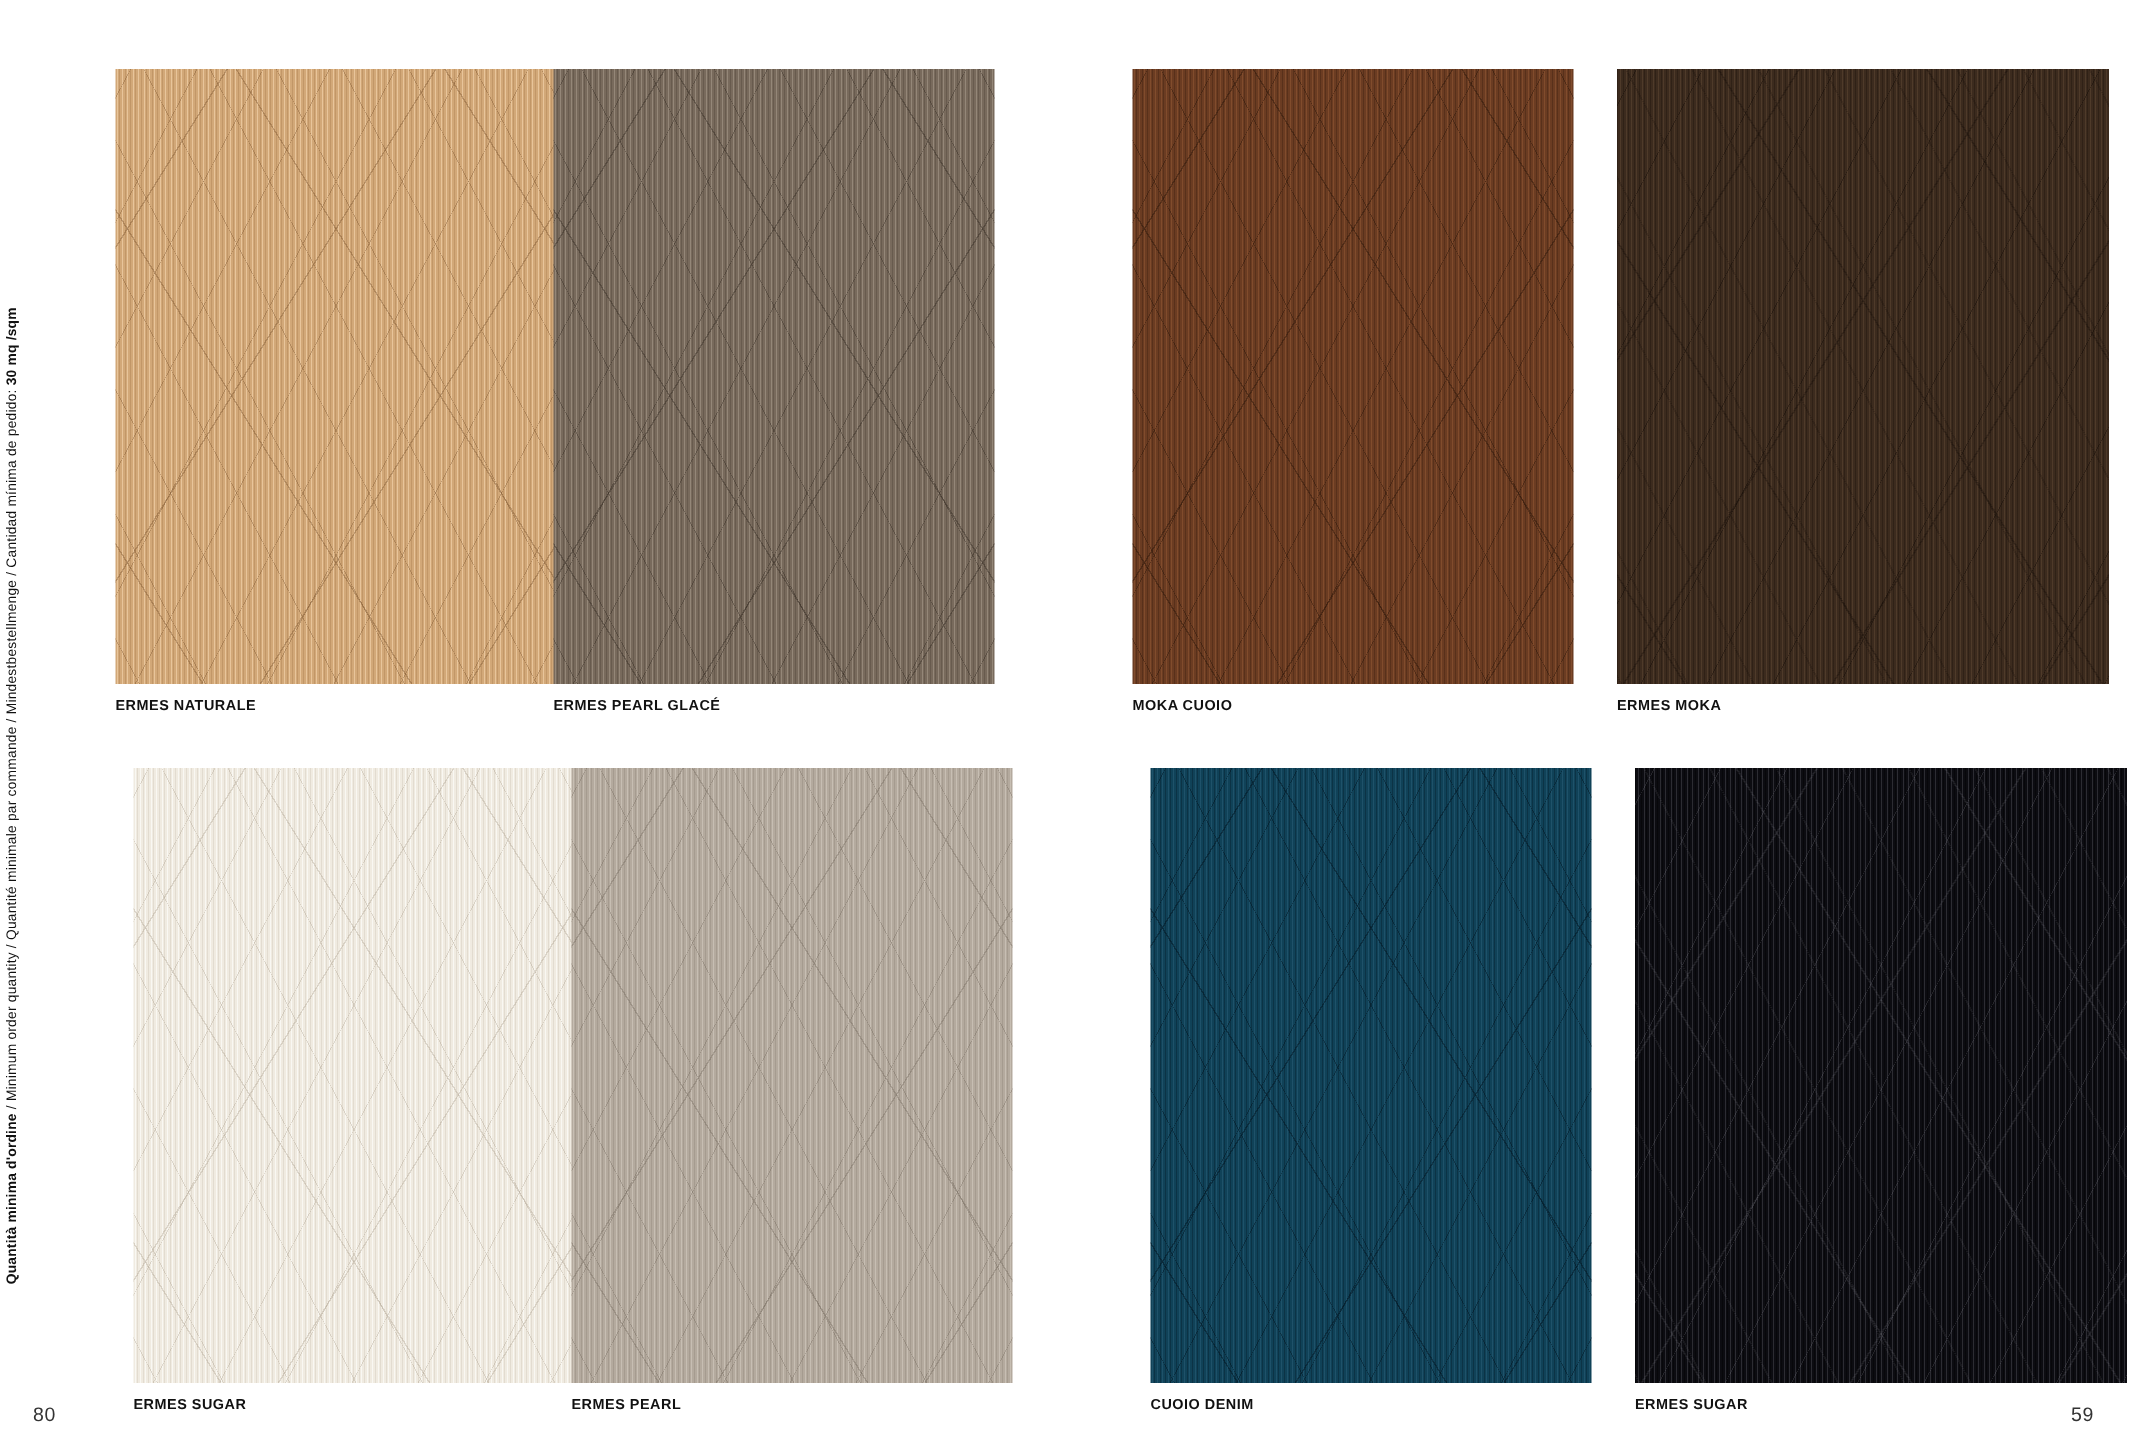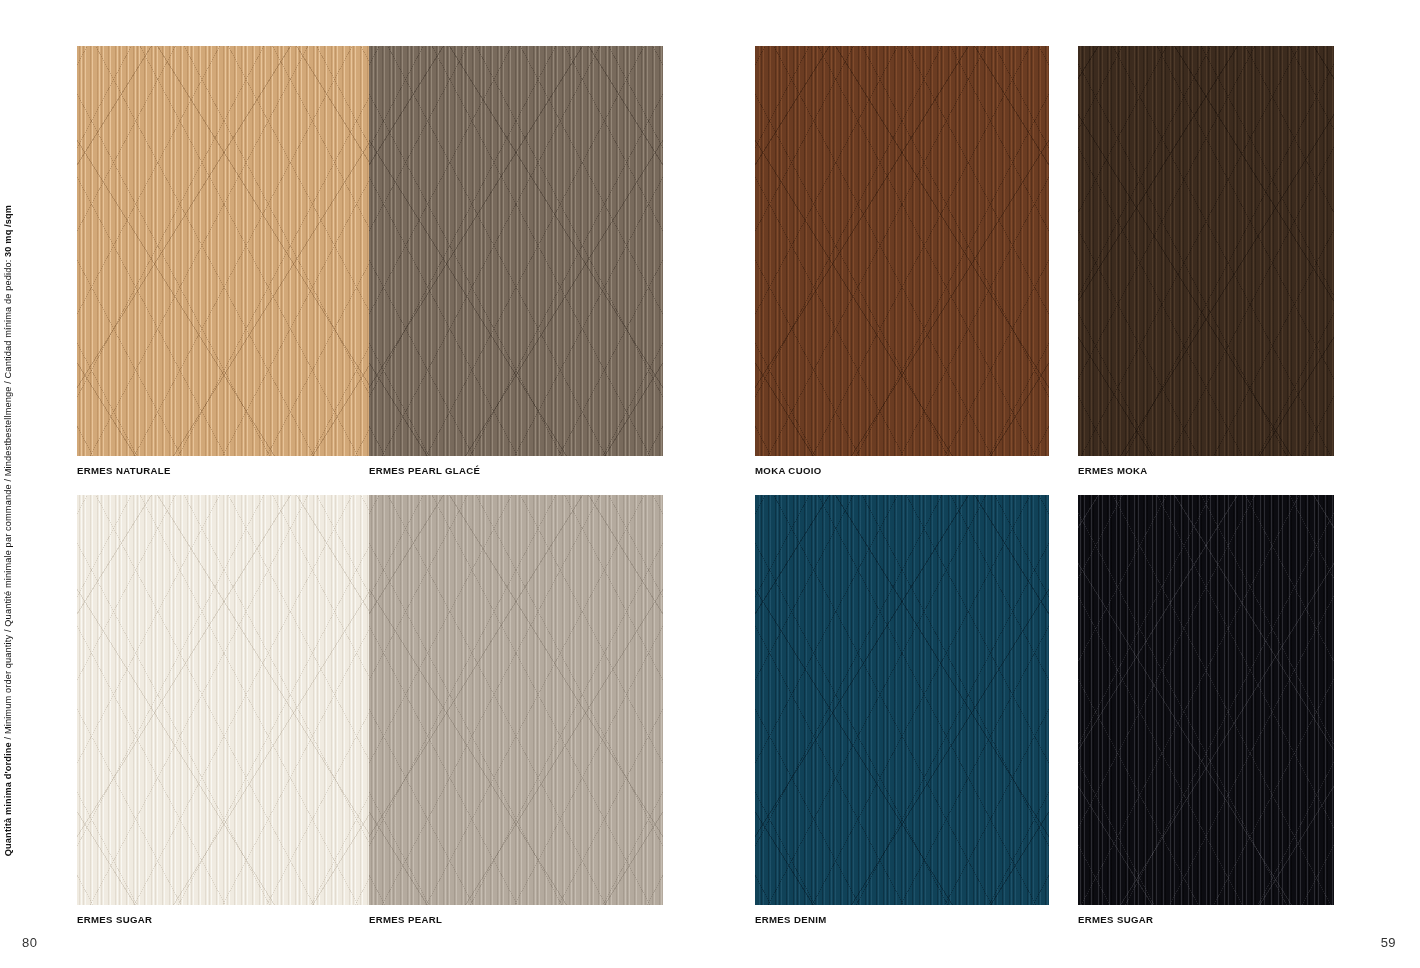--- a/index.html
+++ b/index.html
@@ -73,23 +73,23 @@
     font-weight: bold;
     letter-spacing: 0.35px;
     color: #111111;
     white-space: nowrap;
   }
 
   
   .c1 { left: 47px;   width: 294px; padding-left: 30px; }
   .c2 { left: 369px;  width: 294px; }
   .c3 { left: 755px;  width: 294px; }
-  .c4 { left: 1078px; width: 256px; }
+  .c4 { left: 1078px; width: 328px; }
   .r1 { top: 46px;  height: 410px; }
-  .r2 { top: 495px; height: 410px; }
+  .r2 { top: 512px; height: 410px; margin-left: 12px; }
   .r1 .swatch { height: 410px; }
   .r2 .swatch { height: 410px; }
 
   
   .folio {
     position: absolute;
     bottom: 18px;
     font-size: 13px;
     color: #333333;
     letter-spacing: 0.4px;
@@ -157,21 +157,21 @@
         <div class="diamonds" style="background: repeating-linear-gradient(58deg, rgba(104, 94, 82, 0.42) 0px, rgba(104, 94, 82, 0.42) 0.9px, rgba(0, 0, 0, 0) 0.9px, rgba(0, 0, 0, 0) 118px), repeating-linear-gradient(-58deg, rgba(104, 94, 82, 0.42) 0px, rgba(104, 94, 82, 0.42) 0.9px, rgba(0, 0, 0, 0) 0.9px, rgba(0, 0, 0, 0) 118px), repeating-linear-gradient(62deg, rgba(104, 94, 82, 0.42) 0px, rgba(104, 94, 82, 0.42) 0.5px, rgba(0, 0, 0, 0) 0.5px, rgba(0, 0, 0, 0) 39px), repeating-linear-gradient(-62deg, rgba(104, 94, 82, 0.42) 0px, rgba(104, 94, 82, 0.42) 0.5px, rgba(0, 0, 0, 0) 0.5px, rgba(0, 0, 0, 0) 39px); opacity: 0.75;"></div>
       </div>
       <div class="caption">ERMES PEARL</div>
     </div>
 
     <div class="cell c3 r2">
       <div class="swatch" style="background-color: rgb(16, 66, 88);">
         <div class="weave" style="background: repeating-linear-gradient(90deg, rgba(62, 116, 144, 0.35) 0px, rgba(62, 116, 144, 0.35) 0.6px, rgba(0, 0, 0, 0) 0.6px, rgba(0, 0, 0, 0) 1.7px, rgba(4, 22, 34, 0.38) 1.7px, rgba(4, 22, 34, 0.38) 2.3px, rgba(0, 0, 0, 0) 2.3px, rgba(0, 0, 0, 0) 3.6px); opacity: 0.9;"></div>
         <div class="diamonds" style="background: repeating-linear-gradient(58deg, rgba(2, 16, 26, 0.55) 0px, rgba(2, 16, 26, 0.55) 0.9px, rgba(0, 0, 0, 0) 0.9px, rgba(0, 0, 0, 0) 118px), repeating-linear-gradient(-58deg, rgba(2, 16, 26, 0.55) 0px, rgba(2, 16, 26, 0.55) 0.9px, rgba(0, 0, 0, 0) 0.9px, rgba(0, 0, 0, 0) 118px), repeating-linear-gradient(62deg, rgba(2, 16, 26, 0.55) 0px, rgba(2, 16, 26, 0.55) 0.5px, rgba(0, 0, 0, 0) 0.5px, rgba(0, 0, 0, 0) 39px), repeating-linear-gradient(-62deg, rgba(2, 16, 26, 0.55) 0px, rgba(2, 16, 26, 0.55) 0.5px, rgba(0, 0, 0, 0) 0.5px, rgba(0, 0, 0, 0) 39px); opacity: 0.75;"></div>
       </div>
-      <div class="caption">ERMES DENIM</div>
+      <div class="caption">CUOIO DENIM</div>
     </div>
 
     <div class="cell c4 r2">
       <div class="swatch" style="background-color: rgb(12, 12, 17);">
         <div class="weave" style="background: repeating-linear-gradient(90deg, rgba(130, 130, 140, 0.3) 0px, rgba(130, 130, 140, 0.3) 0.6px, rgba(0, 0, 0, 0) 0.6px, rgba(0, 0, 0, 0) 1.7px, rgba(0, 0, 0, 0.45) 1.7px, rgba(0, 0, 0, 0.45) 2.3px, rgba(0, 0, 0, 0) 2.3px, rgba(0, 0, 0, 0) 3.6px); opacity: 0.9;"></div>
         <div class="diamonds" style="background: repeating-linear-gradient(58deg, rgba(150, 150, 160, 0.26) 0px, rgba(150, 150, 160, 0.26) 0.9px, rgba(0, 0, 0, 0) 0.9px, rgba(0, 0, 0, 0) 118px), repeating-linear-gradient(-58deg, rgba(150, 150, 160, 0.26) 0px, rgba(150, 150, 160, 0.26) 0.9px, rgba(0, 0, 0, 0) 0.9px, rgba(0, 0, 0, 0) 118px), repeating-linear-gradient(62deg, rgba(150, 150, 160, 0.26) 0px, rgba(150, 150, 160, 0.26) 0.5px, rgba(0, 0, 0, 0) 0.5px, rgba(0, 0, 0, 0) 39px), repeating-linear-gradient(-62deg, rgba(150, 150, 160, 0.26) 0px, rgba(150, 150, 160, 0.26) 0.5px, rgba(0, 0, 0, 0) 0.5px, rgba(0, 0, 0, 0) 39px); opacity: 0.75;"></div>
       </div>
       <div class="caption">ERMES SUGAR</div>
     </div>
 

